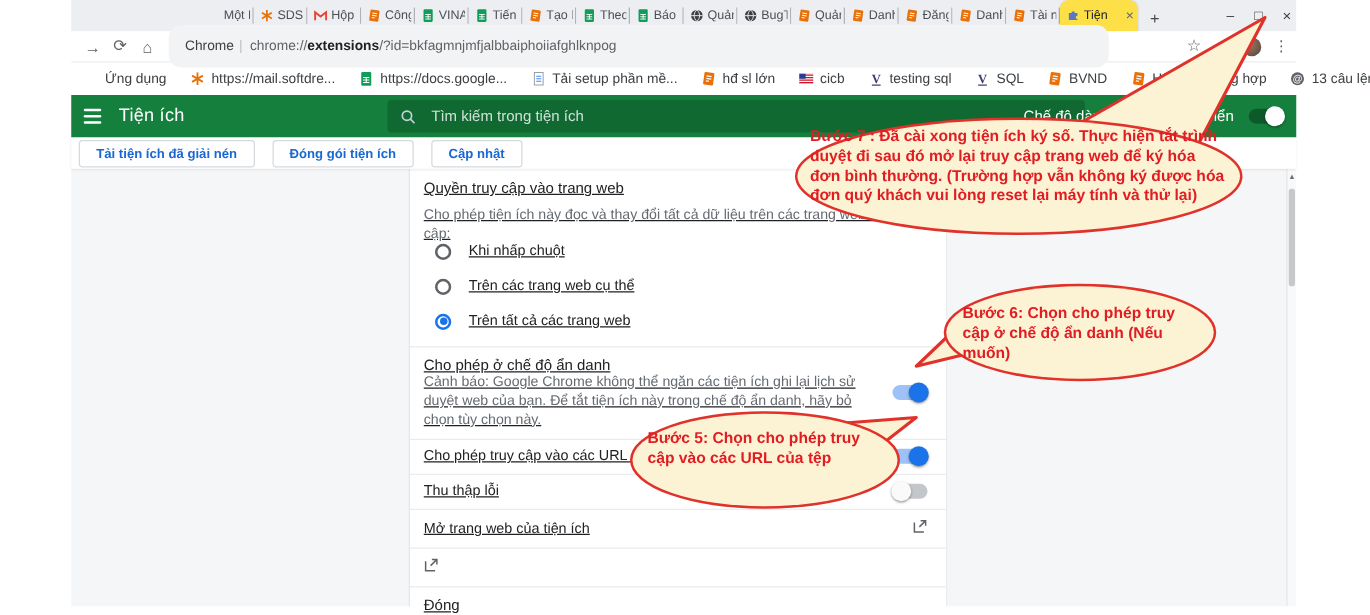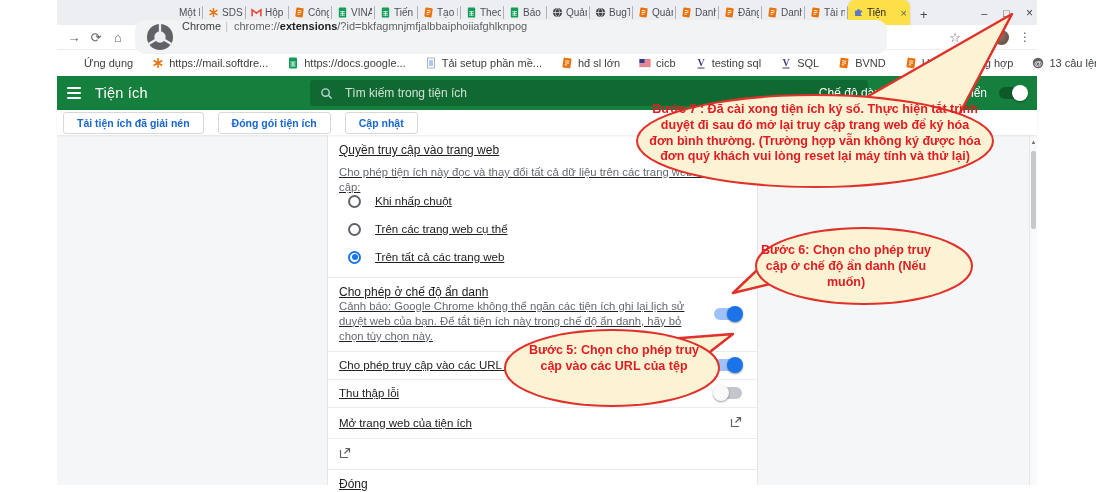--- a/index.html
+++ b/index.html
@@ -17,21 +17,21 @@
   .tab-label{overflow:hidden;}
   .tab.active{width:62px;background:#fde047;border-radius:7px 7px 0 0;box-shadow:0 0 2px rgba(0,0,0,.15);color:#202124;}
   .tab.active .tabclose{margin-left:auto;color:#5f6368;font-size:11px;}
   .newtab{margin-left:10px;margin-bottom:4px;font-size:13px;color:#44474c;line-height:1;}
   .winctl{position:absolute;right:4px;top:0;height:25px;display:flex;align-items:center;gap:16px;font-size:11px;color:#3c4043;}
   .winctl span{cursor:default;}
 
   
   .toolbar{position:relative;height:25px;background:#fff;border-bottom:1px solid #ebedef;display:flex;align-items:center;padding:0 6px;box-sizing:border-box;}
   .navico{width:22px;text-align:center;font-size:13px;color:#5f6368;flex:0 0 auto;}
-  .omnibox{margin-left:6px;height:34px;flex:0 0 auto;width:752px;background:#f1f3f4;border-radius:10px;display:flex;padding:0 8px;box-sizing:border-box;font-size:11px;}
+  .omnibox{margin-left:6px;height:34px;flex:0 0 auto;width:752px;background:#f1f3f4;border-radius:10px;display:flex;align-items:center;padding:0 8px;box-sizing:border-box;font-size:11px;}
   .omnibox .site{color:#3c4043;margin:0 4px 0 5px;}
   .omnibox .pipe{color:#bdc1c6;margin-right:6px;}
   .url-scheme,.url-rest{color:#5f6368;}
   .url-host{color:#202124;font-weight:bold;}
   .tb-right{display:flex;align-items:center;margin-left:auto;gap:10px;}
   .star{font-size:13px;color:#5f6368;}
   .extfade{width:13px;height:13px;opacity:.45;display:inline-flex;}
   .avatar{width:15px;height:15px;border-radius:50%;background:radial-gradient(circle at 35% 35%,#9a7b66,#55423a);}
   .dots{font-size:12px;color:#5f6368;letter-spacing:0;}
 
@@ -83,21 +83,21 @@
   .radio-row{display:flex;align-items:center;gap:14px;height:28px;padding-left:20px;border-bottom:0;}
   .radio{width:13px;height:13px;border:2px solid #5f6368;border-radius:50%;box-sizing:border-box;position:relative;flex:0 0 auto;}
   .radio.checked{border-color:#1a73e8;}
   .radio.checked::after{content:"";position:absolute;left:1.5px;top:1.5px;width:6px;height:6px;border-radius:50%;background:#1a73e8;}
   .flexrow{display:flex;align-items:center;justify-content:space-between;}
   .blockrow{padding-top:7px;padding-bottom:7px;}
   .linkout svg{width:12px;height:12px;}
 
   
   .callout-svg{position:absolute;pointer-events:none;z-index:40;}
-  .callout-text{position:absolute;z-index:41;color:#e01d23;font-weight:bold;font-size:12.5px;line-height:1.26;text-align:center;pointer-events:none;}
+  .callout-text{position:absolute;z-index:41;color:#e01d23;font-weight:bold;font-size:12.5px;line-height:1.26;pointer-events:none;}
 </style>
 </head>
 <body>
 
 <div id="page">
   <div id="win">
 
     <div class="tabstrip">
       <div style="display:flex;height:25px;align-items:stretch;">
 
@@ -542,21 +542,21 @@
     <ellipse cx="215" cy="141" rx="177" ry="45" fill="#fcf3d4" stroke="#e0312a" stroke-width="4"></ellipse>
     <ellipse cx="215" cy="141" rx="177" ry="45" fill="#fcf3d4"></ellipse>
   </svg>
   <div class="callout-text" style="left:648px;top:102px;width:334px;">Bước 7 : Đã cài xong tiện ích ký số. Thực hiện tắt trình duyệt đi sau đó mở lại truy cập trang web để ký hóa đơn bình thường. (Trường hợp vẫn không ký được hóa đơn quý khách vui lòng reset lại máy tính và thử lại)</div>
 
   <svg class="callout-svg" style="left:720px;top:225px;" width="270" height="90">
     <polygon points="56,27 13,68 50,59" fill="#fcf3d4" stroke="#e0312a" stroke-width="2.5" stroke-linejoin="round"></polygon>
     <ellipse cx="144" cy="41" rx="107" ry="37" fill="#fcf3d4" stroke="#e0312a" stroke-width="4"></ellipse>
     <ellipse cx="144" cy="41" rx="107" ry="37" fill="#fcf3d4"></ellipse>
   </svg>
-  <div class="callout-text" style="left:751px;top:243px;width:190px;">Bước 6: Chọn cho phép truy cập ở chế độ ẩn danh (Nếu muốn)</div>
+  <div class="callout-text" style="left:770px;top:243px;width:190px;">Bước 6: Chọn cho phép truy cập ở chế độ ẩn danh (Nếu muốn)</div>
 
   <svg class="callout-svg" style="left:495px;top:320px;" width="250" height="90">
     <polygon points="160,20 238,14 202,42" fill="#fcf3d4" stroke="#e0312a" stroke-width="2.5" stroke-linejoin="round"></polygon>
     <ellipse cx="117" cy="48" rx="106" ry="37" fill="#fcf3d4" stroke="#e0312a" stroke-width="4"></ellipse>
     <ellipse cx="117" cy="48" rx="106" ry="37" fill="#fcf3d4"></ellipse>
   </svg>
   <div class="callout-text" style="left:518px;top:343px;width:192px;">Bước 5: Chọn cho phép truy cập vào các URL của tệp</div>
 </div>
 
 </body></html>

